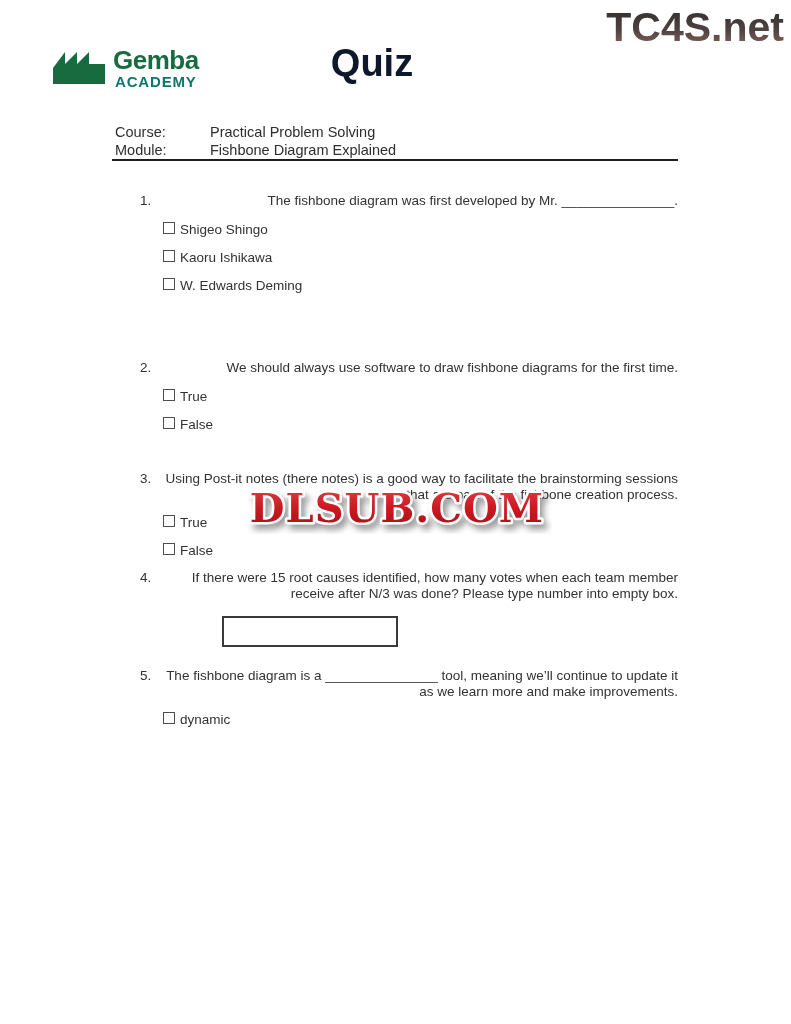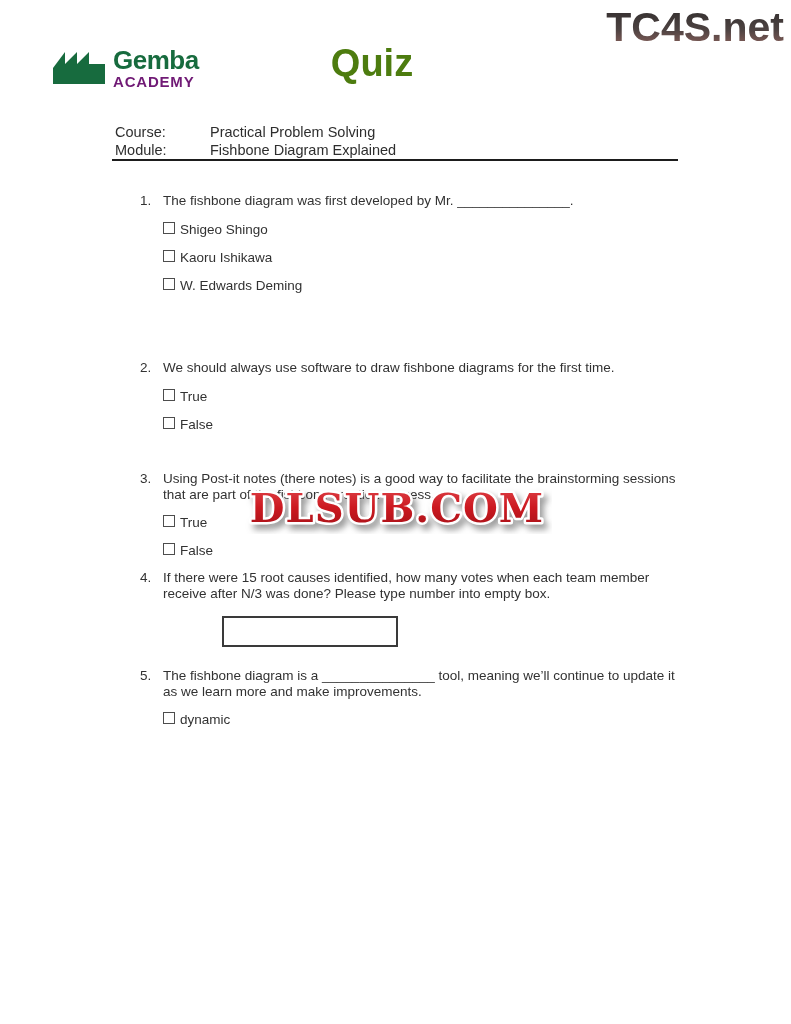--- a/index.html
+++ b/index.html
@@ -16,41 +16,41 @@
   }
 
   
   .wm-top    { position: absolute; left: 556px; top: 0px; }
   .wm-mid    { position: absolute; left: 242px; top: 482px; }
   .wm-bottom { position: absolute; left: 468px; top: 970px; }
 
   
   .logo { position: absolute; left: 50px; top: 44px; display: flex; align-items: flex-start; }
   .logo-icon { margin-right: 5px; }
-  .logo-text { line-height: 1; padding-top: 3px; }
+  .logo-text { line-height: 1; padding-top: 3px; text-align: center; }
   .logo-name    { font-size: 26px; font-weight: bold; color: #176b3e; letter-spacing: -0.5px; }
-  .logo-academy { font-size: 15px; font-weight: bold; color: #701a75; letter-spacing: 0.8px; margin-top: 1px; }
+  .logo-academy { font-size: 15px; font-weight: bold; color: #0f766e; letter-spacing: 0.8px; margin-top: 1px; }
 
   
   .page-title {
     position: absolute; left: 0; top: 42px; width: 744px;
-    text-align: center; font-size: 38px; font-weight: bold; color: #4d7c0f;
+    text-align: center; font-size: 38px; font-weight: bold; color: #0f172a;
   }
 
   
   .course-header { position: absolute; left: 115px; top: 123px; font-size: 14.5px; color: #2e2e2e; }
   .course-row { display: flex; height: 18px; line-height: 18px; }
   .course-row .hdr-label { width: 95px; }
   .hdr-divider { position: absolute; left: 112px; top: 159px; width: 566px; height: 2px; background: #1d1d1d; }
 
   
   .question { position: absolute; left: 140px; width: 540px; font-size: 13.5px; color: #323232; }
   .q-row  { display: flex; }
   .q-num  { width: 23px; flex-shrink: 0; }
-  .q-text { flex: 1; line-height: 15.5px; max-width: 515px; }
+  .q-text { flex: 1; line-height: 15.5px; max-width: 515px; text-align: right; }
   .options { margin-left: 23px; margin-top: 13px; }
   .option  { display: flex; align-items: flex-start; height: 14px; margin-bottom: 14px; }
   .checkbox {
     width: 12px; height: 12px; border: 1px solid #4d4d4d;
     background: #fff; margin-right: 5px; flex-shrink: 0;
   }
   .answer-box {
     margin-left: 82px; margin-top: 15px;
     width: 176px; height: 31px;
     border: 2px solid #3a3a3a; background: #fff;

